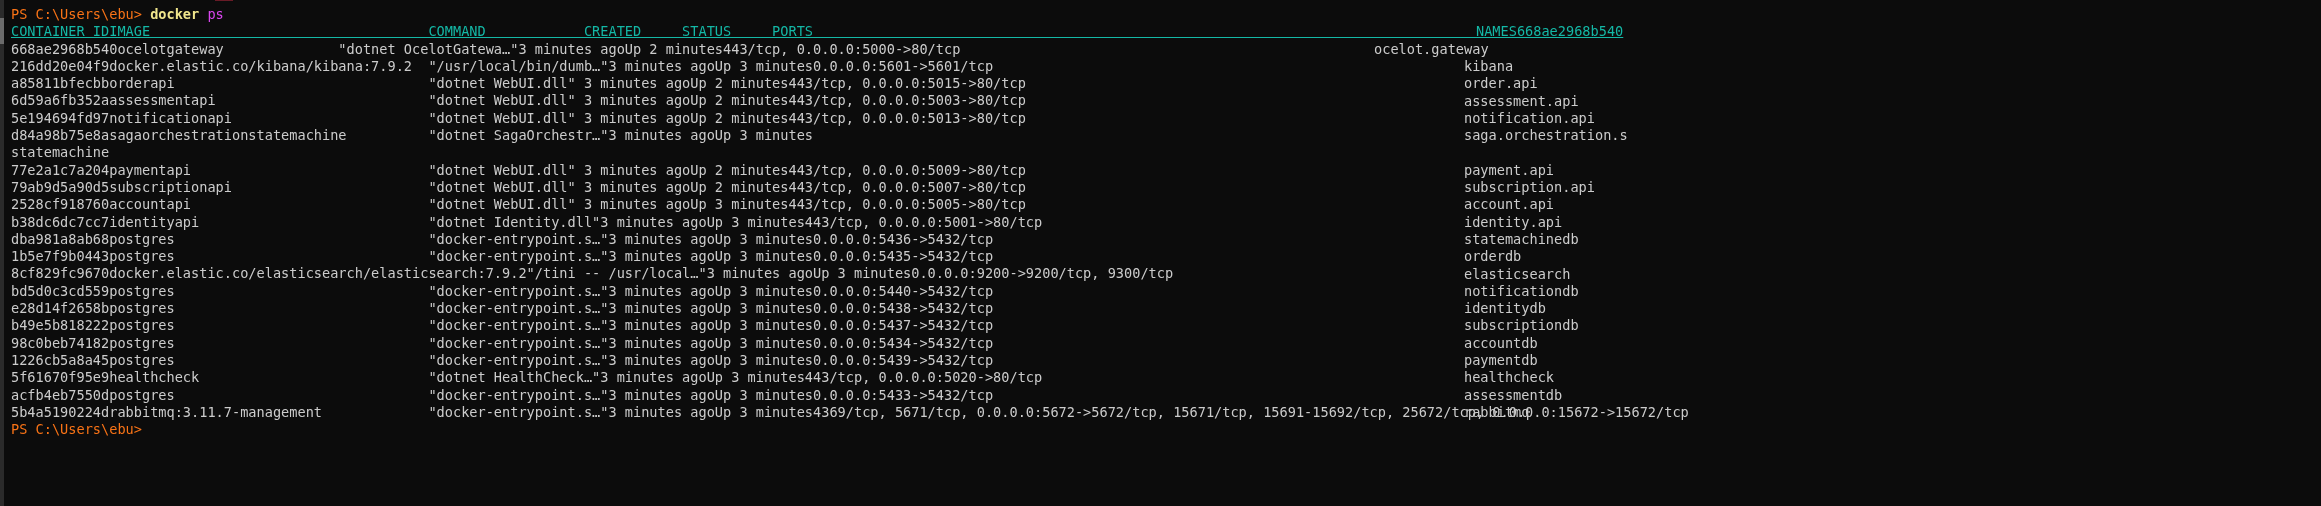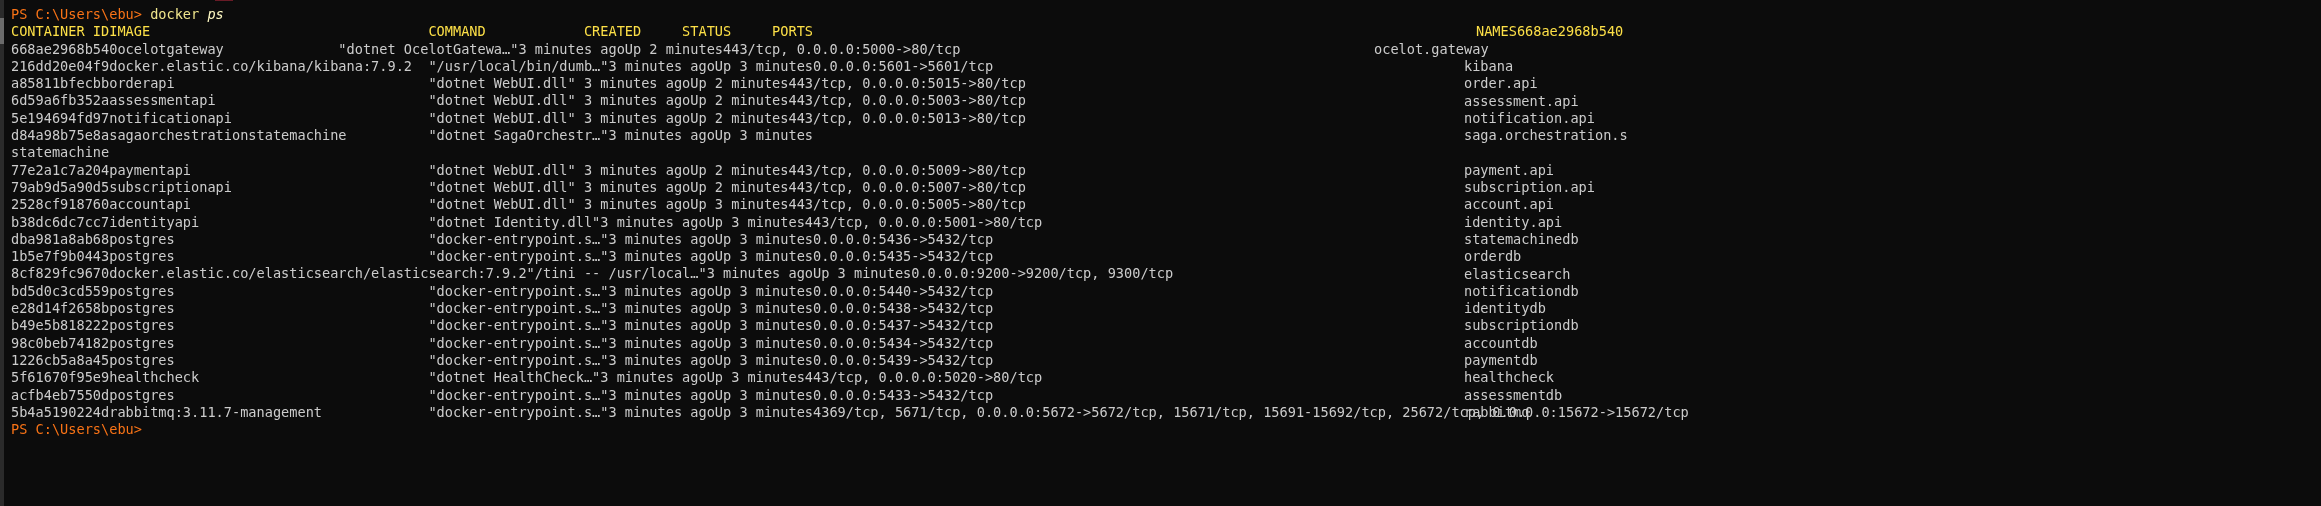--- a/index.html
+++ b/index.html
@@ -45,23 +45,23 @@
     position: relative;
     padding-left: 11px;
     white-space: pre;
   }
   .line {
     height: 17.3px;
     white-space: pre;
     display: block;
   }
   .prompt { color: #f97316; }
-  .cmd-kw { color: #f0e68c; }
-  .cmd-arg { color: #fef9c3; font-style: italic; }
-  .hdr { color: #fde047; }
+  .cmd-kw { color: #f0e68c; font-weight: bold; }
+  .cmd-arg { color: #d946ef; }
+  .hdr { color: #14b8a6; text-decoration: underline; }
   .cell { color: #cccccc; }
   .caret {
     display: inline-block;
     width: 8px;
     height: 14px;
     background: #cccccc;
     vertical-align: text-bottom;
     opacity: 0;
   }
   .topmark {

